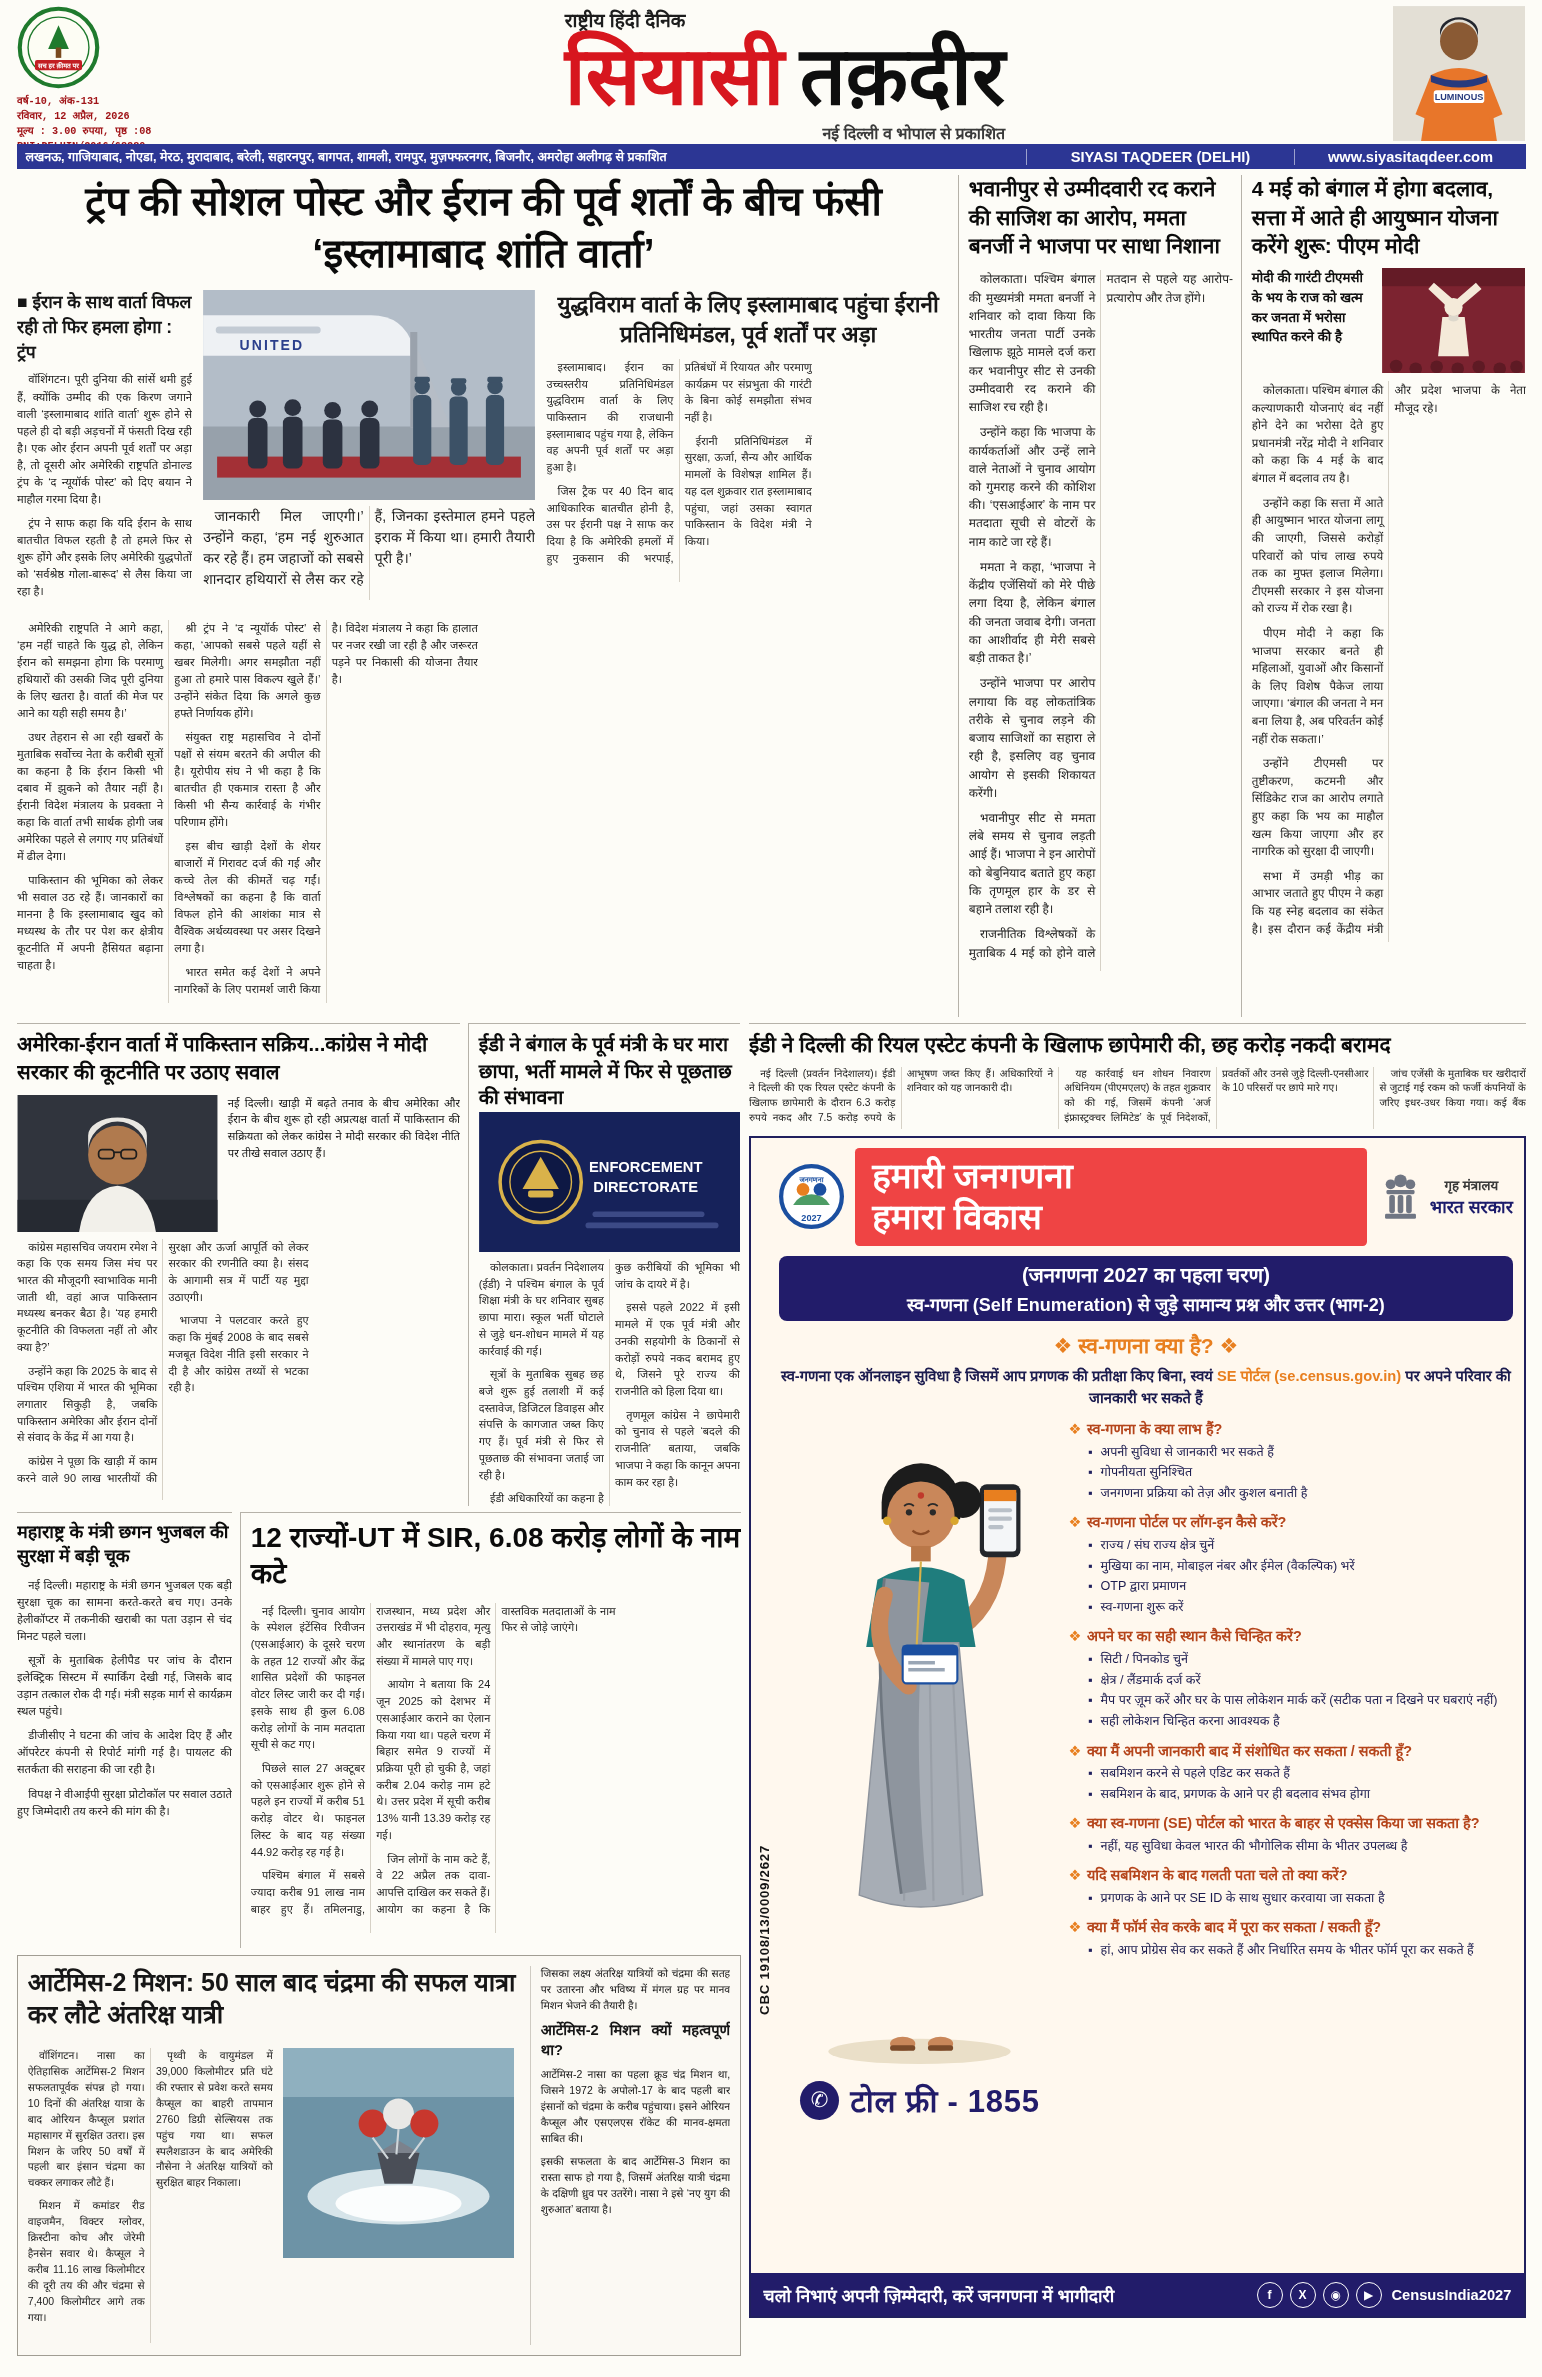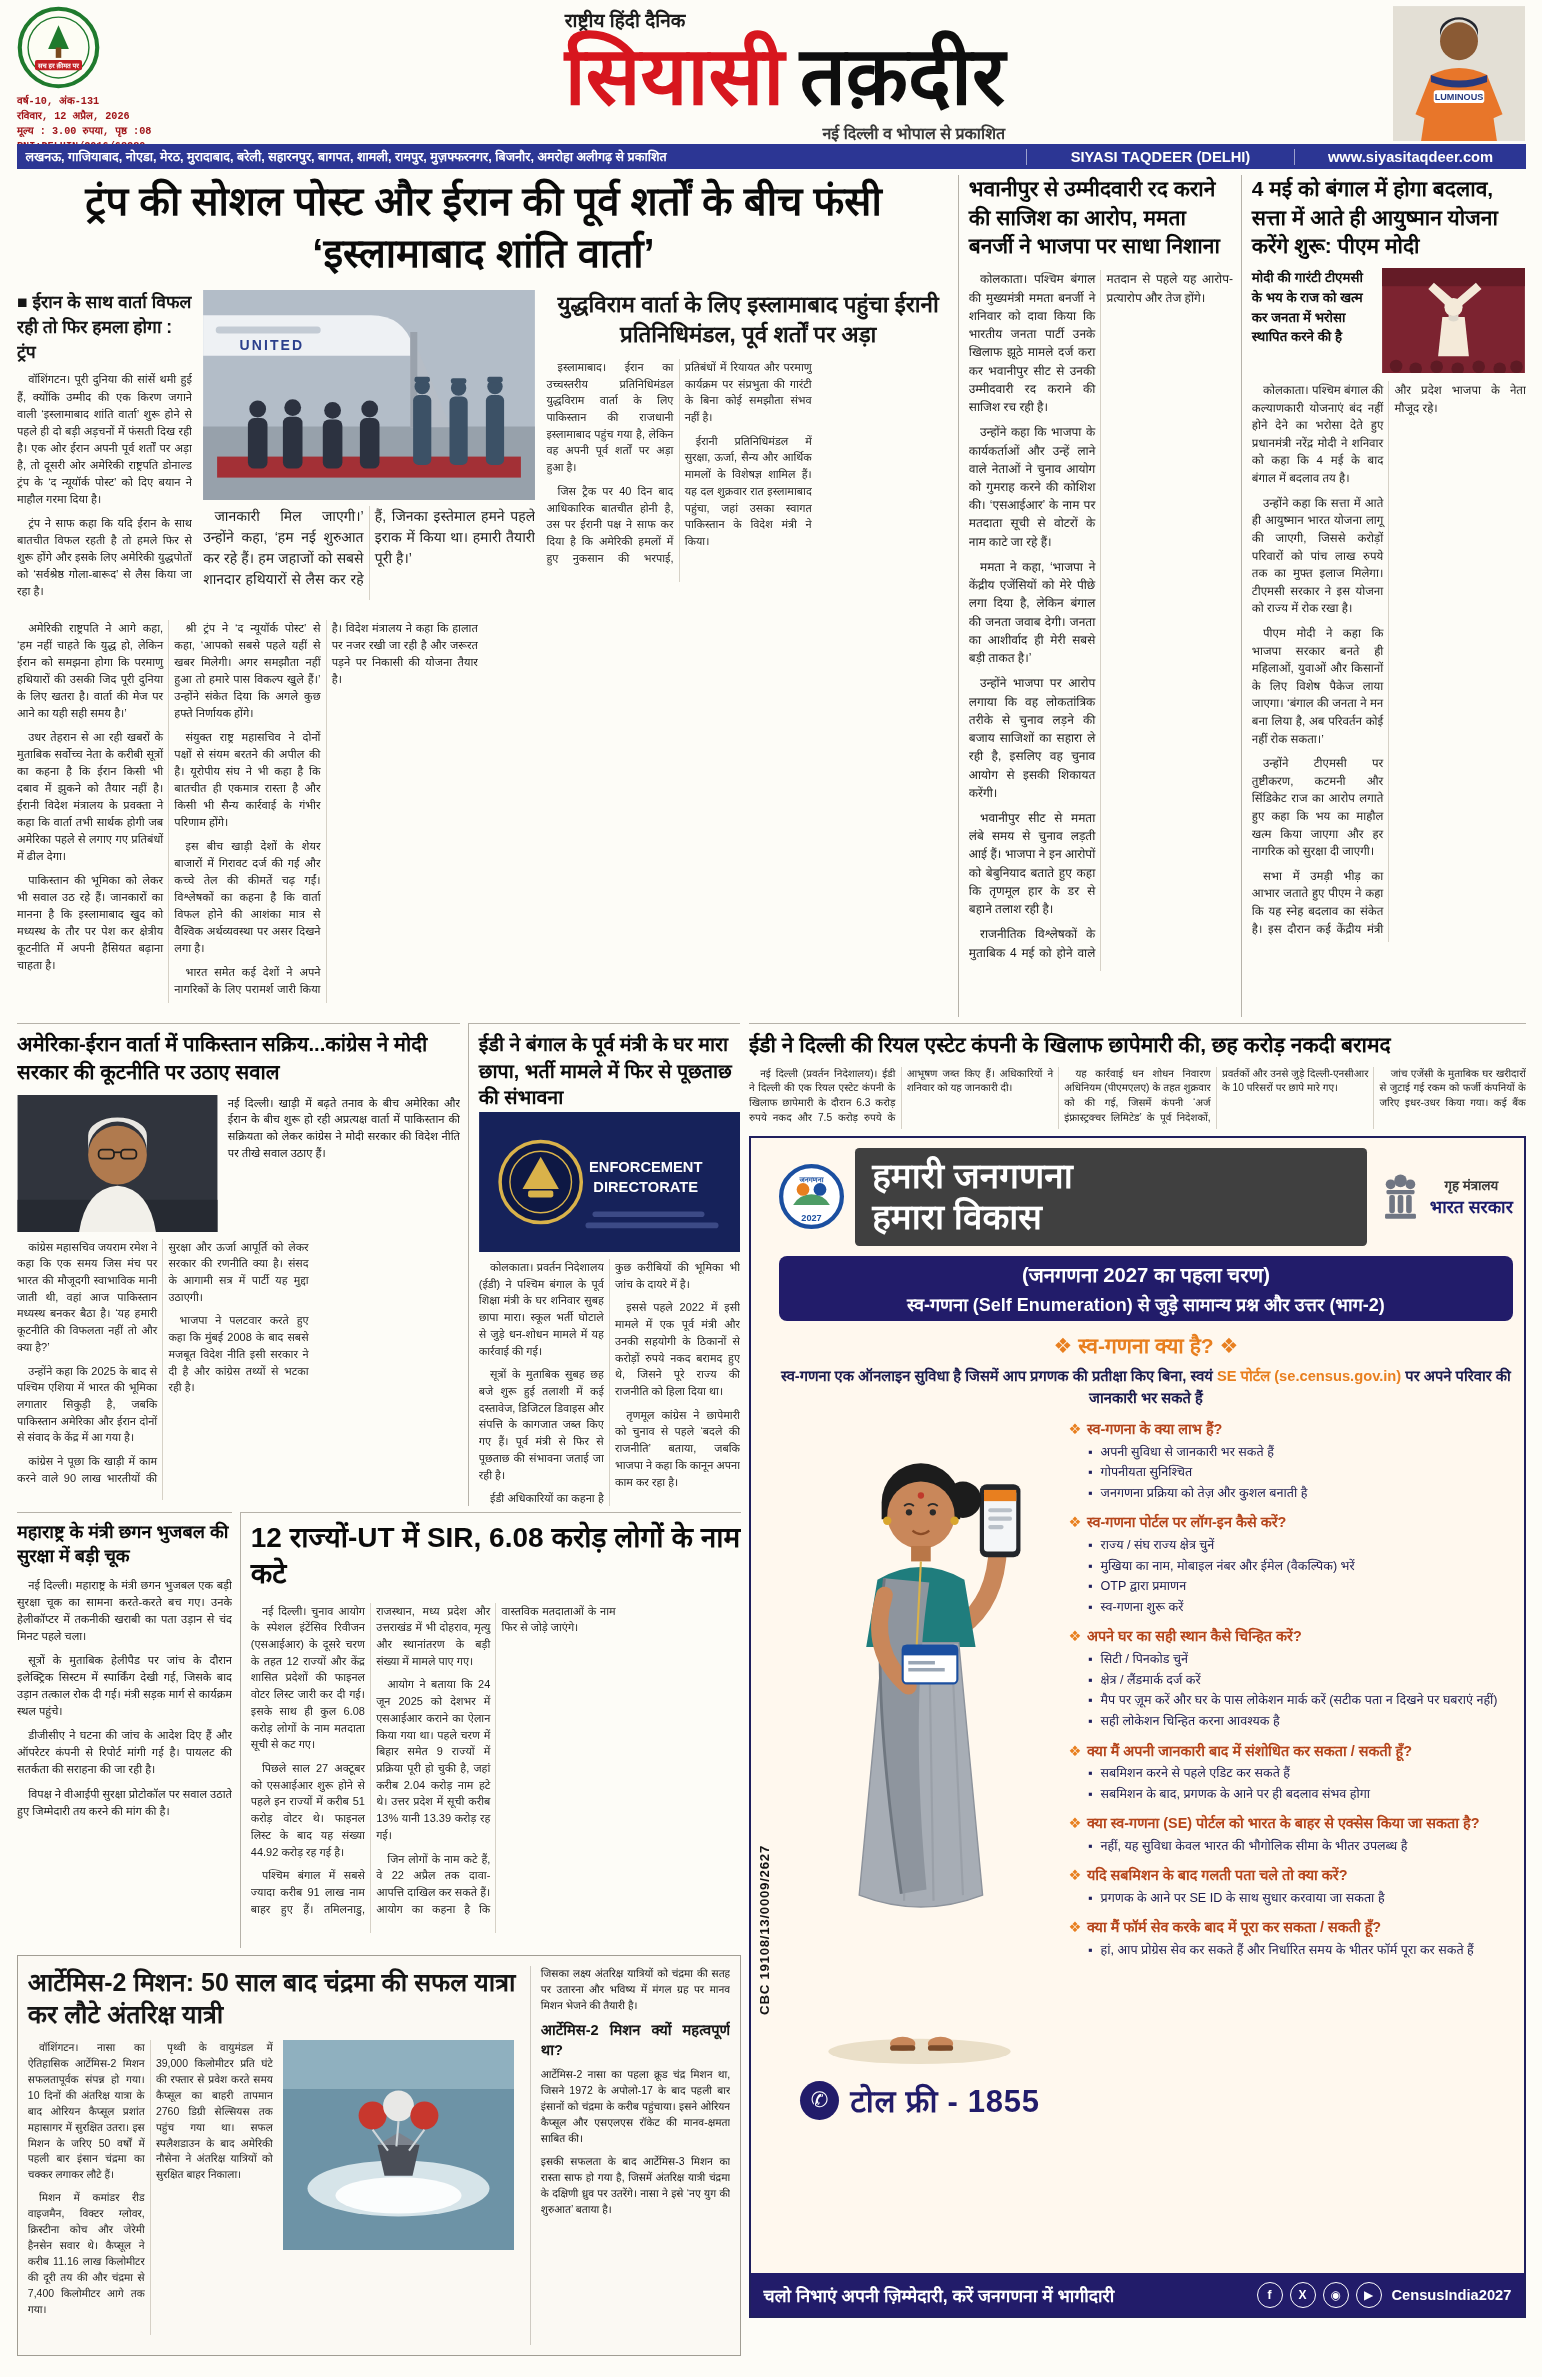--- a/index.html
+++ b/index.html
@@ -77,34 +77,34 @@
   .pos-maha{left:17px;top:1512px;width:215px;height:436px;border-top:0.7px solid #b6b2a9;padding-top:7px;overflow:hidden;}
   .pos-maha .hl{font-size:18px;margin-bottom:8.4px;}
   .maha-body{column-count:1;height:330px;font-size:11.2px;}
 
   .pos-sir{left:240px;top:1512px;width:501px;height:436px;border-top:0.7px solid #b6b2a9;border-left:0.7px solid #b6b2a9;padding:7px 0 0 9.8px;overflow:hidden;}
   .pos-sir .hl{font-size:28px;line-height:1.3;margin-bottom:9.8px;}
   .sir-body{column-count:4;height:330px;font-size:11px;}
 
   .pos-art{left:17px;top:1955px;width:724px;height:401px;border:0.7px solid #a19d93;padding:9.8px;display:flex;gap:11.2px;background:#fbf9f3;overflow:hidden;}
   .art-left{width:491px;}
-  .art-hl{font-size:25px;font-weight:800;line-height:1.3;margin-bottom:9px;}
+  .art-hl{font-size:25px;font-weight:800;line-height:1.3;margin-bottom:17px;}
   .art-row{display:flex;gap:9.8px;}
   .art-text{width:245px;column-count:2;height:295px;font-size:10.5px;}
   .art-photo{width:231px;}
   .art-right{flex:1;border-left:0.7px solid #cfcbc2;padding-left:9.8px;font-size:10.5px;line-height:1.52;text-align:justify;overflow:hidden;}
   .art-intro{margin-bottom:7px;}
   .art-sub{font-size:14.7px;font-weight:800;margin:2.8px 0 7px;line-height:1.35;}
   .art-right p{margin-bottom:7px;}
 
   
   .pos-ad{left:749px;top:1136px;width:777px;height:1182px;border:2.1px solid #20205e;background:#fff8ee;padding:9.8px 11.2px 0 28px;display:flex;flex-direction:column;}
   .cbc{position:absolute;left:6.3px;top:60%;writing-mode:vertical-rl;transform:rotate(180deg);font-size:13.3px;font-weight:700;color:#141414;letter-spacing:0.7px;}
   .ad-header{display:flex;align-items:center;gap:11.2px;}
-  .ad-title-box{flex:1;background:#404040;color:#fff;font-weight:800;font-size:35px;line-height:1.16;padding:8.4px 17px;border-radius:4.2px;}
+  .ad-title-box{flex:1;background:#ef4444;color:#fff;font-weight:800;font-size:35px;line-height:1.16;padding:8.4px 17px;border-radius:4.2px;}
   .ministry{display:flex;align-items:center;gap:7px;}
   .ministry-text{text-align:center;font-weight:700;}
   .ministry-text .m1{font-size:13.3px;color:#3a3a3a;}
   .ministry-text .m2{font-size:17.5px;color:#1b1b6b;font-weight:800;}
   .ad-navy{background:#221c6a;color:#fff;text-align:center;border-radius:8px;margin:9.8px 0 7px;padding:4px 7px;}
   .ad-navy .phase{font-size:20.3px;font-weight:800;margin-bottom:5.6px;}
   .ad-navy .subject{font-size:18px;font-weight:700;line-height:1.35;}
   .ad-what{text-align:center;margin:2.8px 0 8.4px;}
   .ad-what h3{color:#e87f1f;font-size:21px;font-weight:800;}
   .what-text{font-size:14.7px;line-height:1.5;color:#1b1b4e;margin-top:5.6px;font-weight:600;}

